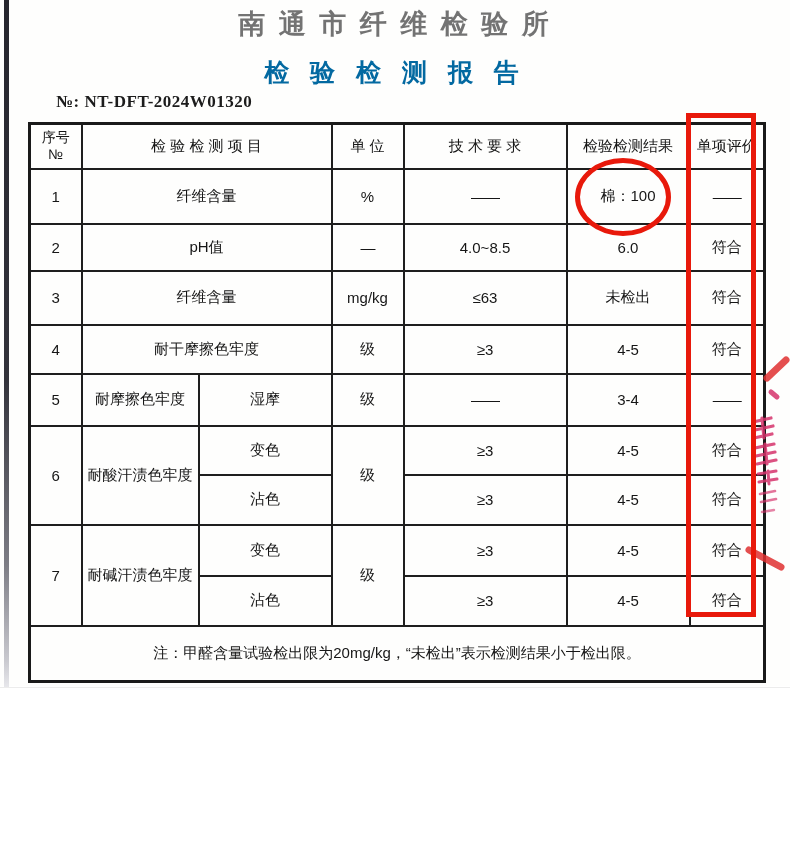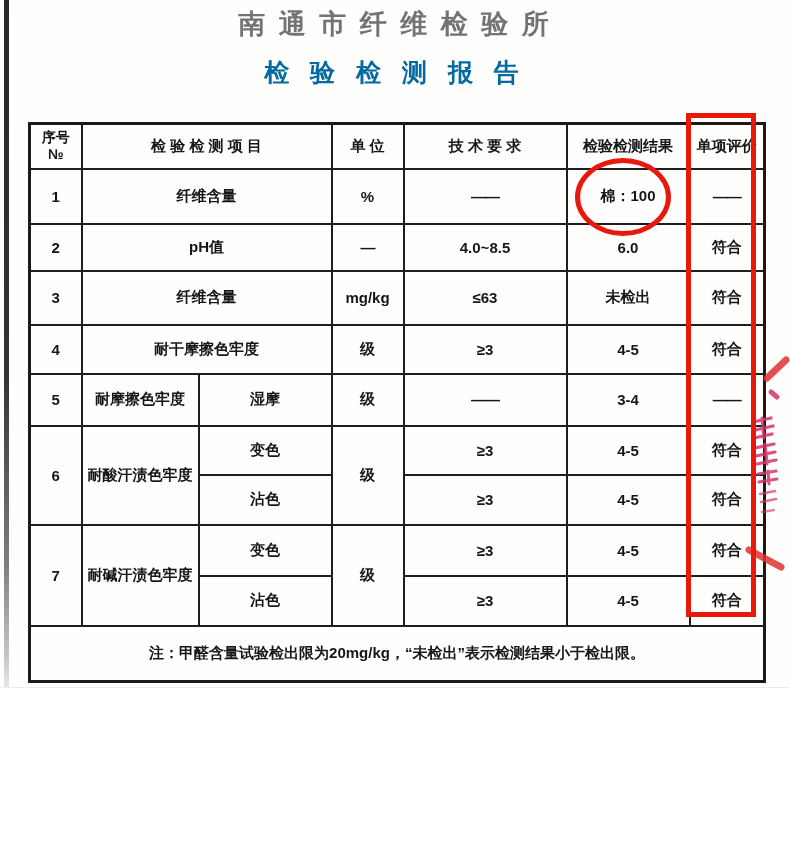--- a/index.html
+++ b/index.html
@@ -17,21 +17,21 @@
     font-size: 27px; font-weight: 700; letter-spacing: 3px; color: #737373; }
   .report-title { position: absolute; left: 0; top: 56px; width: 790px; text-align: center;
     font-size: 25px; font-weight: 700; letter-spacing: 7px; color: #0369a1; }
   .report-no { position: absolute; left: 56px; top: 92px; font-family: "Liberation Serif", serif;
     font-size: 17px; font-weight: 700; letter-spacing: 0.5px; }
   .page-info { position: absolute; right: 53px; top: 88px; font-size: 16px; font-weight: 700; letter-spacing: 3px; }
 
   table.report { position: absolute; left: 28px; top: 122px; width: 735px; height: 550px;
     border-collapse: collapse; table-layout: fixed; }
   table.report th, table.report td { border: 2px solid #1e1e1e; text-align: center; vertical-align: middle;
-    font-size: 15px; font-weight: 700; color: #161616; padding: 0; overflow: hidden; white-space: nowrap; }
+    font-size: 15px; font-weight: 400; color: #161616; padding: 0; overflow: hidden; white-space: nowrap; }
   table.report { border: 3px solid #1a1a1a; }
   .hdr-no-line { display: block; line-height: 1.2; font-size: 14px; }
   .dash { letter-spacing: -1px; }
   td.note-cell { text-align: left; padding: 4px 8px; font-size: 14.5px; white-space: normal; }
   td.result-strong { font-size: 16px; border-radius: 6px; }
 
   
   .red-box { position: absolute; left: 686px; top: 113px; width: 70px; height: 504px;
     border: 5px solid var(--red); z-index: 5; }
   .red-ellipse { position: absolute; left: 575px; top: 158px; width: 96px; height: 78px;
@@ -41,20 +41,21 @@
 </style>
 </head>
 <body>
 
 <div class="page">
   <div class="scan-area"></div>
   <div class="edge-strip"></div>
 
   <div class="org-name">南 通 市 纤 维 检 验 所</div>
   <div class="report-title">检 验 检 测 报 告</div>
+  <div class="report-no"><span>№:</span> <span>NT-DFT-2024W01320</span></div>
 
   <table class="report">
     <colgroup>
       <col style="width:52px">
         <col style="width:117px">
         <col style="width:133px">
       <col style="width:72px">
         <col style="width:163px">
         <col style="width:123px">
         <col style="width:75px">

